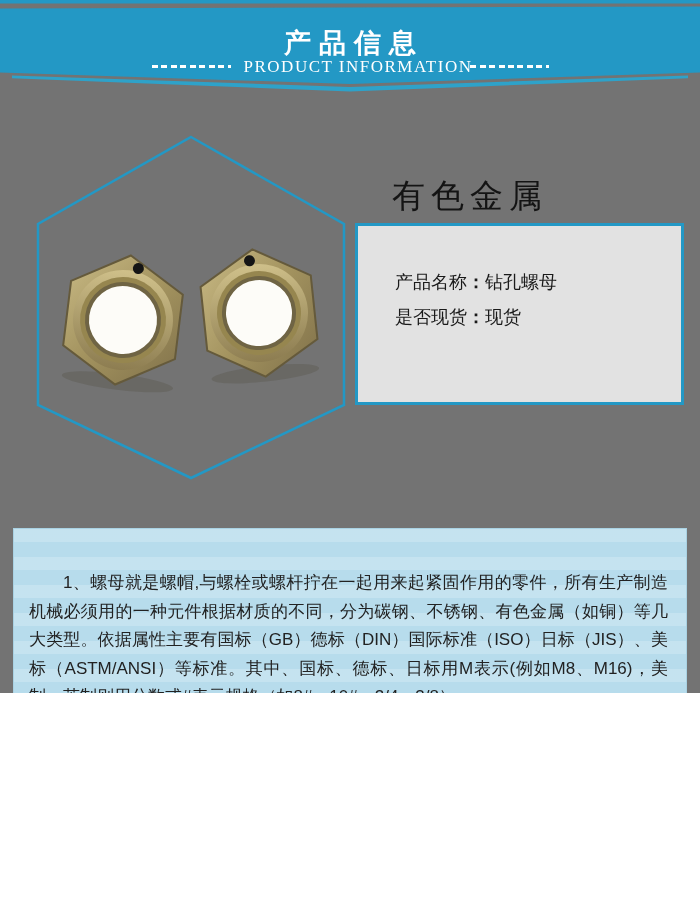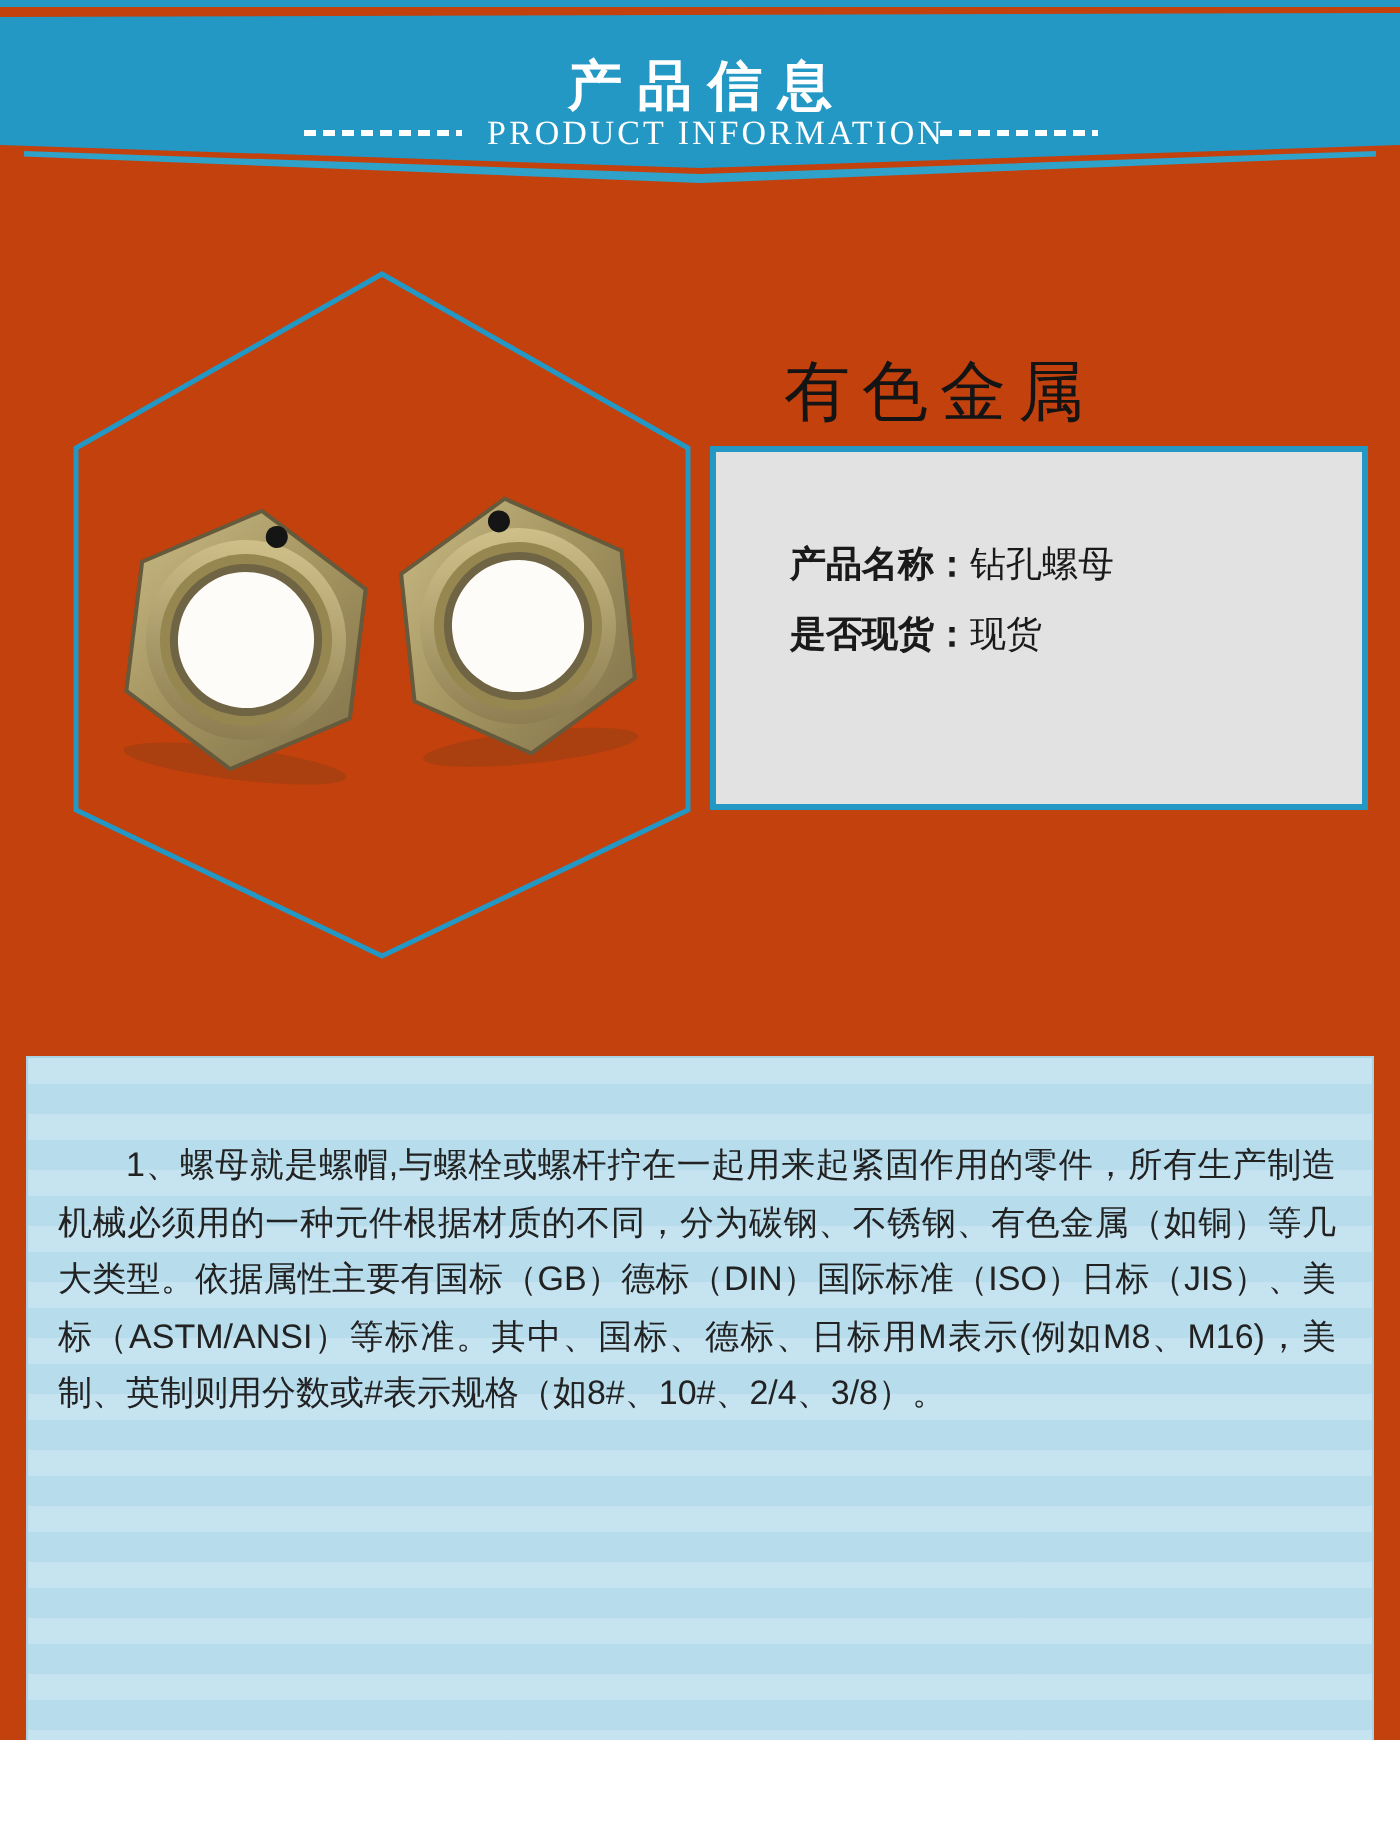--- a/index.html
+++ b/index.html
@@ -1,16 +1,16 @@
 <!DOCTYPE html>
 <html><head>
 <meta charset="utf-8">
 <style>
   html,body{margin:0;padding:0;background:#ffffff;}
-  .page{position:relative;width:700px;height:870px;background:#c2410c;overflow:hidden;
+  .page{position:relative;width:700px;height:693px;background:#737373;overflow:hidden;
         font-family:"Liberation Sans","DejaVu Sans",sans-serif;}
 
   
   .banner-wrap{position:absolute;top:0;left:0;width:700px;height:96px;}
   .banner-svg{position:absolute;top:0;left:0;}
   .banner-title-cn{position:absolute;top:25px;left:0;right:0;text-align:center;
       color:#ffffff;font-size:27px;font-weight:bold;letter-spacing:8px;text-indent:8px;}
   .banner-title-en{position:absolute;top:57px;left:0;right:0;text-align:center;
       color:#ffffff;font-size:17px;letter-spacing:1.5px;
       font-family:"Liberation Serif","DejaVu Serif",serif;padding-left:16px;}
@@ -20,21 +20,21 @@
   .dash-right{left:470px;}
 
   
   .mid-svg{position:absolute;top:115px;left:0;}
   .section-title{position:absolute;top:174px;left:392px;color:#141414;
       font-size:33px;letter-spacing:6px;font-weight:500;}
   .spec-box{position:absolute;top:223px;left:355px;width:329px;height:182px;
       box-sizing:border-box;border:3px solid #2398c5;background:#e2e2e2;
       padding:44px 10px 0 37px;}
   .spec-row{font-size:18px;line-height:24px;margin-bottom:11px;color:#1a1a1a;white-space:nowrap;}
-  .spec-label{font-weight:bold;text-align:center;}
+  .spec-label{font-weight:normal;text-align:center;}
   .spec-colon{font-weight:bold;}
   .spec-value{font-weight:normal;text-align:right;}
 
   
   .desc-box{position:absolute;top:528px;left:13px;width:674px;height:346px;
       box-sizing:border-box;border:1px solid #a9d2e3;
       background:#b7dcec;
       background-image:repeating-linear-gradient(180deg,rgba(255,255,255,0.20) 0px,rgba(255,255,255,0.20) 13px,rgba(255,255,255,0) 13px,rgba(255,255,255,0) 28px);
       padding:40px 18px 0 15px;}
   .desc-box p{margin:0 0 15px 0;font-size:17px;line-height:28.5px;color:#222222;

